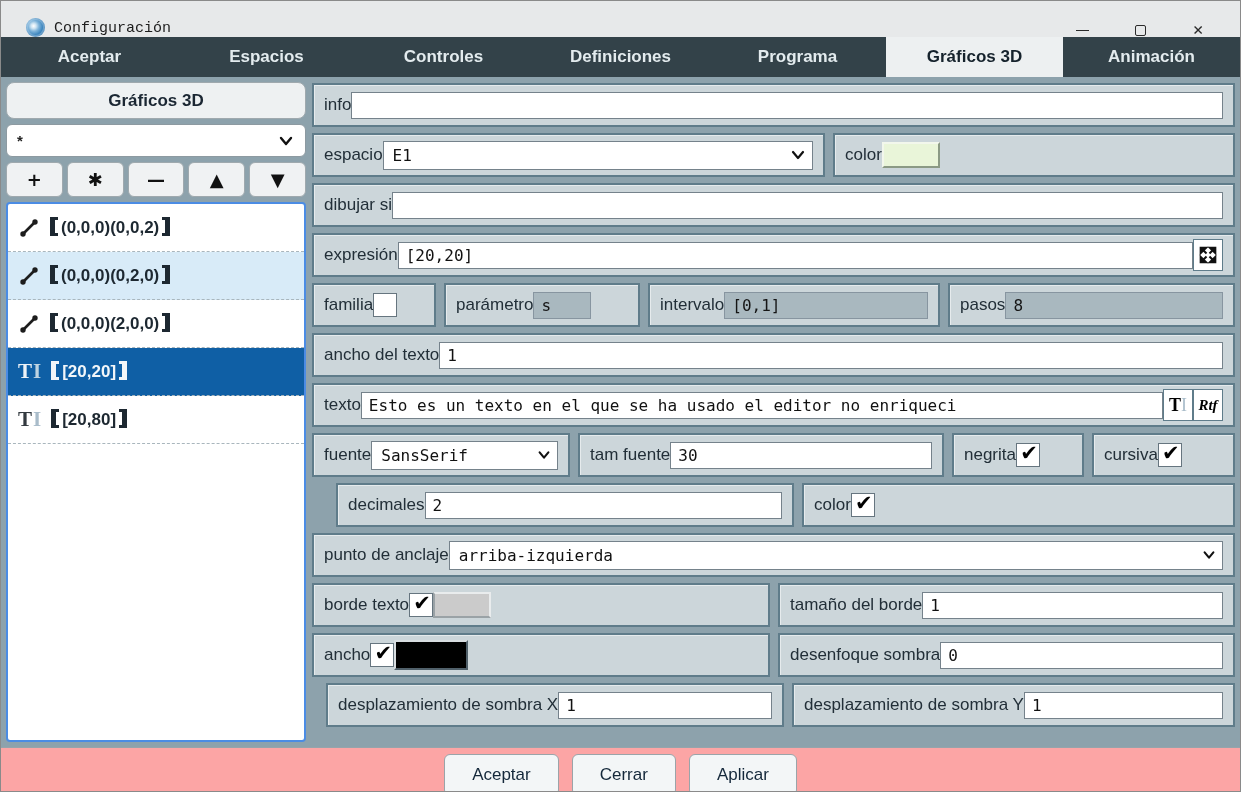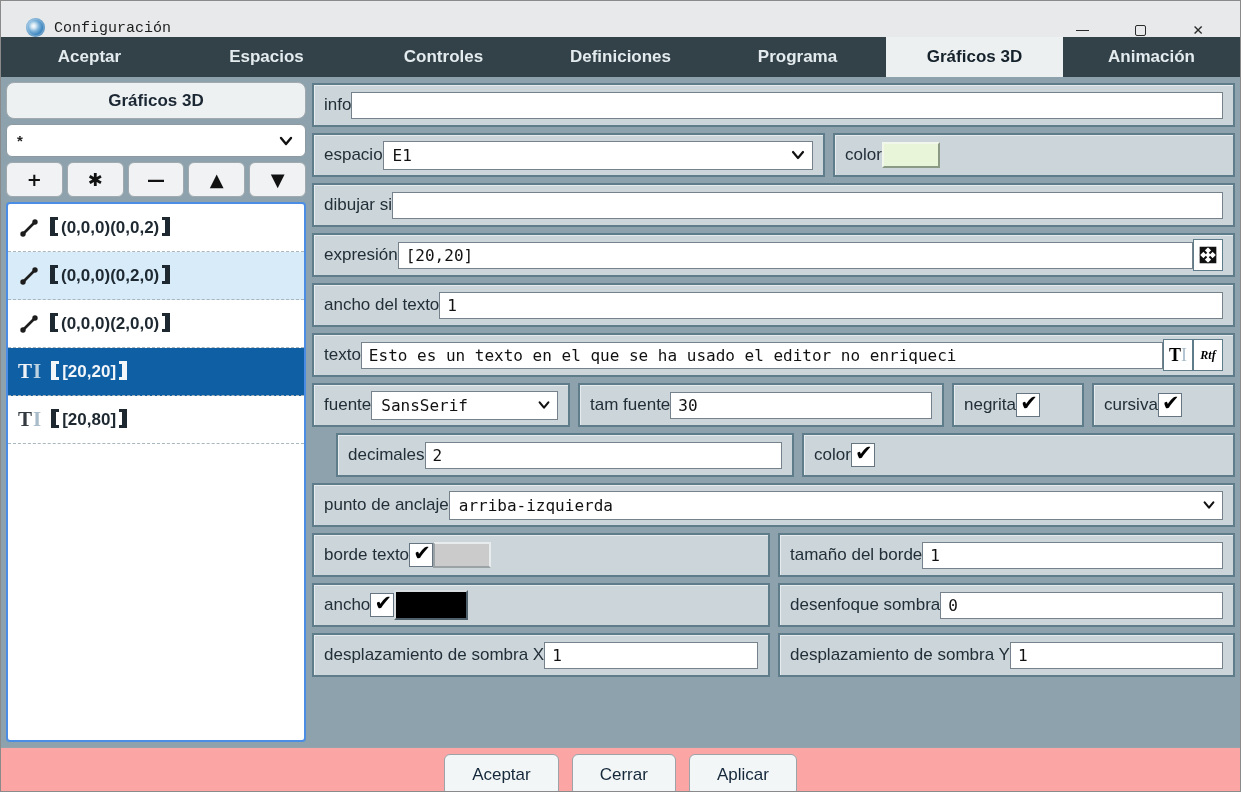--- a/index.html
+++ b/index.html
@@ -72,21 +72,21 @@
     justify-content:center; font-size:21px; font-weight:bold; color:#000; line-height:1; flex:0 0 auto;
     font-family:"DejaVu Sans", sans-serif; }
   .cb span { transform: translate(1px,-2px); }
   .swatch { height:26px; width:58px; border-top:2px solid #f2f7ec; border-left:2px solid #f2f7ec;
     border-right:2px solid #8b9a85; border-bottom:2px solid #8b9a85; flex:0 0 auto; }
   .swatch.gray { border-color:#e9eced #e9eced #9aa2a6 #9aa2a6; }
   .swatch.black { width:74px; height:30px; border-color:#d8dde0 #50606a #50606a #d8dde0; }
   .sq-btn { width:30px; height:32px; background:#fff; border:1px solid #5f7c8a; display:flex; align-items:center;
     justify-content:center; flex:0 0 auto; cursor:default; }
   .sq-btn.serif { font-family:"Liberation Serif", serif; font-size:18px; }
-  .rtf { font-style:italic; font-weight:600; font-size:12px; }
+  .rtf { font-style:italic; font-weight:600; font-size:15px; }
 
   
   .footer { flex:0 0 44px; background:#fca5a5; border-top:1px solid #96a4ab; display:flex; justify-content:center;
     gap:13px; overflow:hidden; padding-top:6px; }
   .footer button { height:42px; padding:0 27px; background:#f3f6f7; border:1px solid #9aa4a9; border-radius:6px;
     font-size:17px; color:#14283a; font-family:"Liberation Sans", sans-serif; cursor:default; }
 </style>
 </head>
 <body>
 
@@ -230,20 +230,38 @@
                 <polygon points="4,20 4,14 10,20"></polygon>
                   <line x1="6" y1="18" x2="10.4" y2="13.6"></line>
                 <polygon points="20,20 20,14 14,20"></polygon>
                   <line x1="18" y1="18" x2="13.6" y2="13.6"></line>
               </g>
             </svg>
           </span>
         </div>
       </div>
 
+      <div class="row">
+        <div class="box" style="flex:0 0 124px;">
+          <span class="lab">familia</span>
+          <span class="cb"></span>
+        </div>
+        <div class="box" style="flex:0 0 196px;">
+          <span class="lab">parámetro</span>
+          <input class="inp dis" style="width: 58px;" disabled="" value="s">
+        </div>
+        <div class="box" style="flex:0 0 292px;">
+          <span class="lab">intervalo</span>
+          <input class="inp dis grow" disabled="" value="[0,1]" style="">
+        </div>
+        <div class="box grow">
+          <span class="lab">pasos</span>
+          <input class="inp dis grow" disabled="" value="8" style="">
+        </div>
+      </div>
 
       <div class="row">
         <div class="box grow">
           <span class="lab">ancho del texto</span>
           <input class="inp grow" value="1" style="">
         </div>
       </div>
 
       <div class="row">
         <div class="box grow">
@@ -337,21 +355,21 @@
             </span>
           <span class="swatch black" style="background:#000;"></span>
         </div>
         <div class="box grow">
           <span class="lab">desenfoque sombra</span>
           <input class="inp grow" value="0" style="">
         </div>
       </div>
 
       <div class="row">
-        <div class="box" style="flex:0 0 458px;">
+        <div class="box" style="flex:0 0 458px;margin-left:14px;">
           <span class="lab">desplazamiento de sombra X</span>
           <input class="inp grow" value="1" style="">
         </div>
         <div class="box grow">
           <span class="lab">desplazamiento de sombra Y</span>
           <input class="inp grow" value="1" style="">
         </div>
       </div>
 
     </div>

